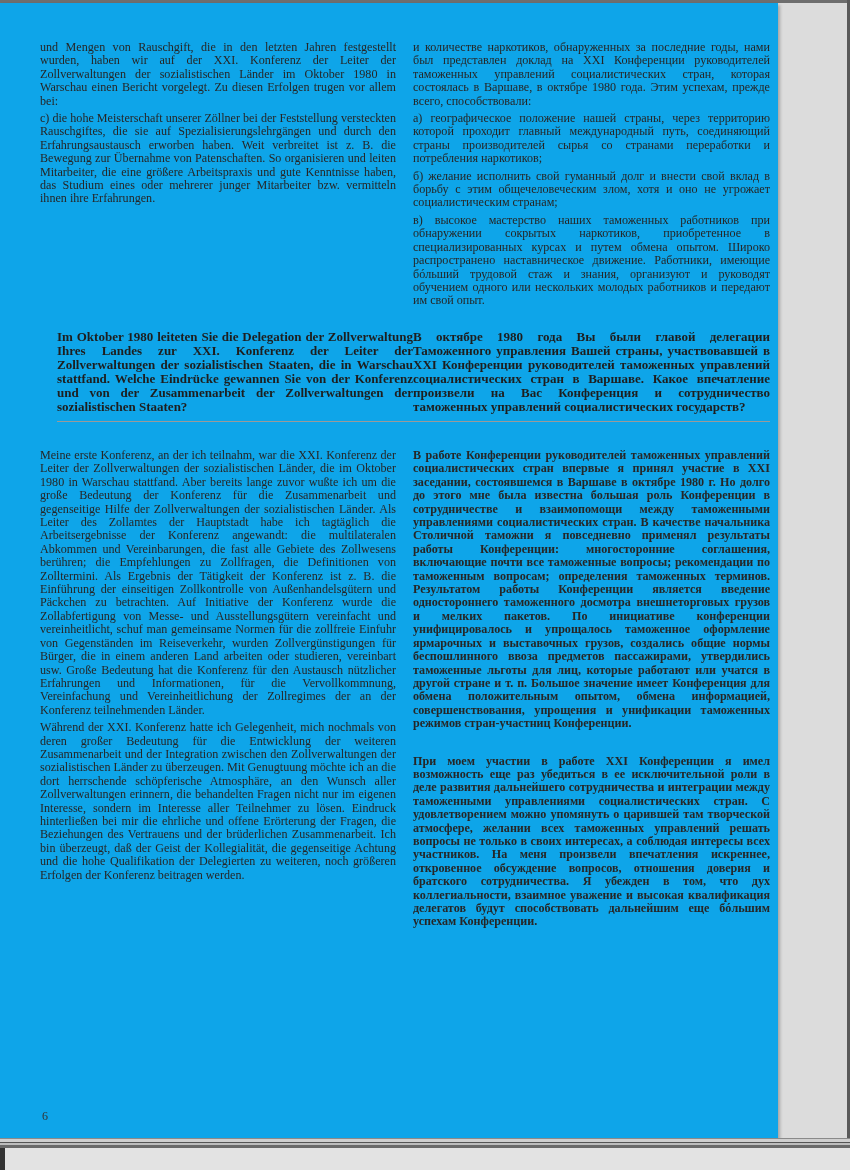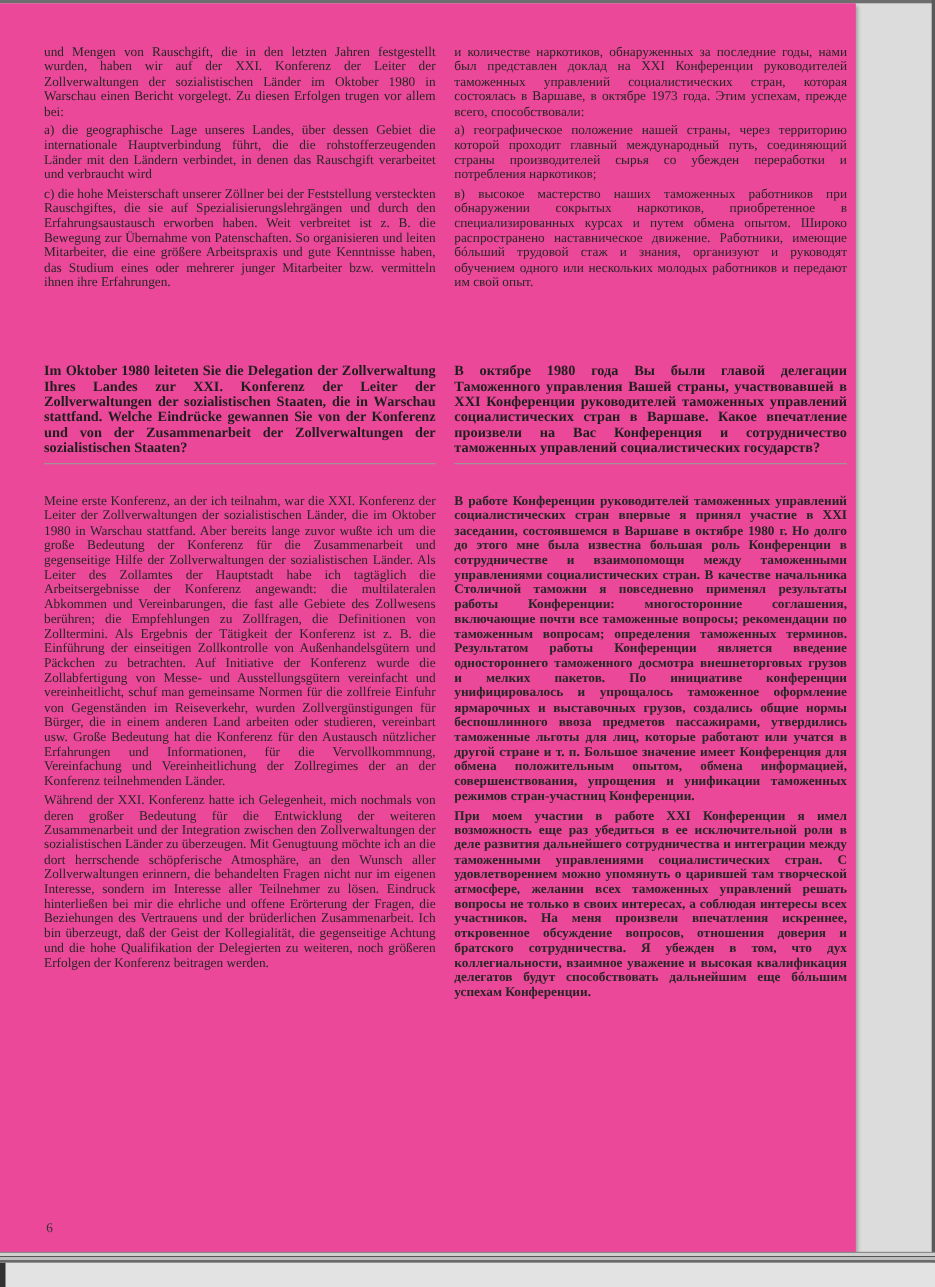--- a/index.html
+++ b/index.html
@@ -30,21 +30,21 @@
     .back-sheet {
       position: absolute;
       left: 0; top: 0;
       width: 848px; height: 1146px;
       background: #dcdcdc;
     }
     .page {
       position: absolute;
       left: 0; top: 3px;
       width: 778px; height: 1140px;
-      background: #ec4899;
+      background: #0ea5e9;
       box-shadow: 2px 2px 3px rgba(0,0,0,0.25);
     }
     .bottom-band {
       position: absolute;
       left: 0; top: 1138px;
       width: 850px; height: 10px;
       background: linear-gradient(#8a8a8a 0 1px, #cfcfcf 1px 4px, #555 4px 5px, #bdbdbd 5px 7px, #6a6a6a 7px 10px);
     }
     .bottom-strip {
       position: absolute;
@@ -71,66 +71,66 @@
     .col p {
       margin: 0 0 4px 0;
     }
     .col .q {
       font-weight: bold;
       font-size: 13px;
       line-height: 14.1px;
       margin: 0;
       color: #1e1e1e;
     }
-    .col-de .q-block { position: absolute; top: 289px; left: 0; width: 356px; }
+    .col-de .q-block { position: absolute; top: 289px; left: 17px; width: 356px; }
     .col-ru .q-block { position: absolute; top: 289px; left: 0; width: 357px; }
     .rule {
       height: 1px;
       background: #9a9a9a;
       margin: 6px 0 6px 0;
     }
     .col-de .ans-block { position: absolute; top: 408px; left: 0; width: 356px; }
     .col-ru .ans-block { position: absolute; top: 408px; left: 0; width: 357px; font-weight: bold; }
-    .col-ru .ans-block p.gap { margin-top: 4px; }
+    .col-ru .ans-block p.gap { margin-top: 24px; }
     .page-number {
       position: absolute;
       left: 42px;
       top: 1106px;
       font-size: 12px;
       color: #333;
     }
   </style>
 </head>
 <body>
 
 <div class="back-sheet"></div>
 <div class="scan-top-edge"></div>
 <div class="scan-right-edge"></div>
 
 <div class="page">
 
   <div class="col col-de">
     <p>und Mengen von Rauschgift, die in den letzten Jahren festgestellt wurden, haben wir auf der XXI. Konferenz der Leiter der Zollverwaltungen der sozialistischen Länder im Oktober 1980 in Warschau einen Bericht vorgelegt. Zu diesen Erfolgen trugen vor allem bei:</p>
-    <p>a) die geographische Lage unseres Landes, über dessen Gebiet die internationale Hauptverbindung führt, die die rohstofferzeugenden Länder mit den Ländern verbindet, in denen das Rauschgift verarbeitet und verbraucht wird</p>
     <p>c) die hohe Meisterschaft unserer Zöllner bei der Feststellung versteckten Rauschgiftes, die sie auf Spezialisierungslehrgängen und durch den Erfahrungsaustausch erworben haben. Weit verbreitet ist z. B. die Bewegung zur Übernahme von Patenschaften. So organisieren und leiten Mitarbeiter, die eine größere Arbeitspraxis und gute Kenntnisse haben, das Studium eines oder mehrerer junger Mitarbeiter bzw. vermitteln ihnen ihre Erfahrungen.</p>
 
     <div class="q-block">
       <p class="q">Im Oktober 1980 leiteten Sie die Delegation der Zollverwaltung Ihres Landes zur XXI. Konferenz der Leiter der Zollverwaltungen der sozialistischen Staaten, die in Warschau stattfand. Welche Eindrücke gewannen Sie von der Konferenz und von der Zusammenarbeit der Zollverwaltungen der sozialistischen Staaten?</p>
       <div class="rule"></div>
     </div>
 
     <div class="ans-block">
       <p>Meine erste Konferenz, an der ich teilnahm, war die XXI. Konferenz der Leiter der Zollverwaltungen der sozialistischen Länder, die im Oktober 1980 in Warschau stattfand. Aber bereits lange zuvor wußte ich um die große Bedeutung der Konferenz für die Zusammenarbeit und gegenseitige Hilfe der Zollverwaltungen der sozialistischen Länder. Als Leiter des Zollamtes der Hauptstadt habe ich tagtäglich die Arbeitsergebnisse der Konferenz angewandt: die multilateralen Abkommen und Vereinbarungen, die fast alle Gebiete des Zollwesens berühren; die Empfehlungen zu Zollfragen, die Definitionen von Zolltermini. Als Ergebnis der Tätigkeit der Konferenz ist z. B. die Einführung der einseitigen Zollkontrolle von Außenhandelsgütern und Päckchen zu betrachten. Auf Initiative der Konferenz wurde die Zollabfertigung von Messe- und Ausstellungsgütern vereinfacht und vereinheitlicht, schuf man gemeinsame Normen für die zollfreie Einfuhr von Gegenständen im Reiseverkehr, wurden Zollvergünstigungen für Bürger, die in einem anderen Land arbeiten oder studieren, vereinbart usw. Große Bedeutung hat die Konferenz für den Austausch nützlicher Erfahrungen und Informationen, für die Vervollkommnung, Vereinfachung und Vereinheitlichung der Zollregimes der an der Konferenz teilnehmenden Länder.</p>
       <p>Während der XXI. Konferenz hatte ich Gelegenheit, mich nochmals von deren großer Bedeutung für die Entwicklung der weiteren Zusammenarbeit und der Integration zwischen den Zollverwaltungen der sozialistischen Länder zu überzeugen. Mit Genugtuung möchte ich an die dort herrschende schöpferische Atmosphäre, an den Wunsch aller Zollverwaltungen erinnern, die behandelten Fragen nicht nur im eigenen Interesse, sondern im Interesse aller Teilnehmer zu lösen. Eindruck hinterließen bei mir die ehrliche und offene Erörterung der Fragen, die Beziehungen des Vertrauens und der brüderlichen Zusammenarbeit. Ich bin überzeugt, daß der Geist der Kollegialität, die gegenseitige Achtung und die hohe Qualifikation der Delegierten zu weiteren, noch größeren Erfolgen der Konferenz beitragen werden.</p>
     </div>
   </div>
 
   <div class="col col-ru">
-    <p>и количестве наркотиков, обнаруженных за последние годы, нами был представлен доклад на XXI Конференции руководителей таможенных управлений социалистических стран, которая состоялась в Варшаве, в октябре 1973 года. Этим успехам, прежде всего, способствовали:</p>
-    <p>а) географическое положение нашей страны, через территорию которой проходит главный международный путь, соединяющий страны производителей сырья со убежден переработки и потребления наркотиков;</p>
+    <p>и количестве наркотиков, обнаруженных за последние годы, нами был представлен доклад на XXI Конференции руководителей таможенных управлений социалистических стран, которая состоялась в Варшаве, в октябре 1980 года. Этим успехам, прежде всего, способствовали:</p>
+    <p>а) географическое положение нашей страны, через территорию которой проходит главный международный путь, соединяющий страны производителей сырья со странами переработки и потребления наркотиков;</p>
+    <p>б) желание исполнить свой гуманный долг и внести свой вклад в борьбу с этим общечеловеческим злом, хотя и оно не угрожает социалистическим странам;</p>
     <p>в) высокое мастерство наших таможенных работников при обнаружении сокрытых наркотиков, приобретенное в специализированных курсах и путем обмена опытом. Широко распространено наставническое движение. Работники, имеющие бóльший трудовой стаж и знания, организуют и руководят обучением одного или нескольких молодых работников и передают им свой опыт.</p>
 
     <div class="q-block">
       <p class="q">В октябре 1980 года Вы были главой делегации Таможенного управления Вашей страны, участвовавшей в XXI Конференции руководителей таможенных управлений социалистических стран в Варшаве. Какое впечатление произвели на Вас Конференция и сотрудничество таможенных управлений социалистических государств?</p>
       <div class="rule"></div>
     </div>
 
     <div class="ans-block">
       <p>В работе Конференции руководителей таможенных управлений социалистических стран впервые я принял участие в XXI заседании, состоявшемся в Варшаве в октябре 1980 г. Но долго до этого мне была известна большая роль Конференции в сотрудничестве и взаимопомощи между таможенными управлениями социалистических стран. В качестве начальника Столичной таможни я повседневно применял результаты работы Конференции: многосторонние соглашения, включающие почти все таможенные вопросы; рекомендации по таможенным вопросам; определения таможенных терминов. Результатом работы Конференции является введение одностороннего таможенного досмотра внешнеторговых грузов и мелких пакетов. По инициативе конференции унифицировалось и упрощалось таможенное оформление ярмарочных и выставочных грузов, создались общие нормы беспошлинного ввоза предметов пассажирами, утвердились таможенные льготы для лиц, которые работают или учатся в другой стране и т. п. Большое значение имеет Конференция для обмена положительным опытом, обмена информацией, совершенствования, упрощения и унификации таможенных режимов стран-участниц Конференции.</p>
       <p class="gap">При моем участии в работе XXI Конференции я имел возможность еще раз убедиться в ее исключительной роли в деле развития дальнейшего сотрудничества и интеграции между таможенными управлениями социалистических стран. С удовлетворением можно упомянуть о царившей там творческой атмосфере, желании всех таможенных управлений решать вопросы не только в своих интересах, а соблюдая интересы всех участников. На меня произвели впечатления искреннее, откровенное обсуждение вопросов, отношения доверия и братского сотрудничества. Я убежден в том, что дух коллегиальности, взаимное уважение и высокая квалификация делегатов будут способствовать дальнейшим еще бóльшим успехам Конференции.</p>

